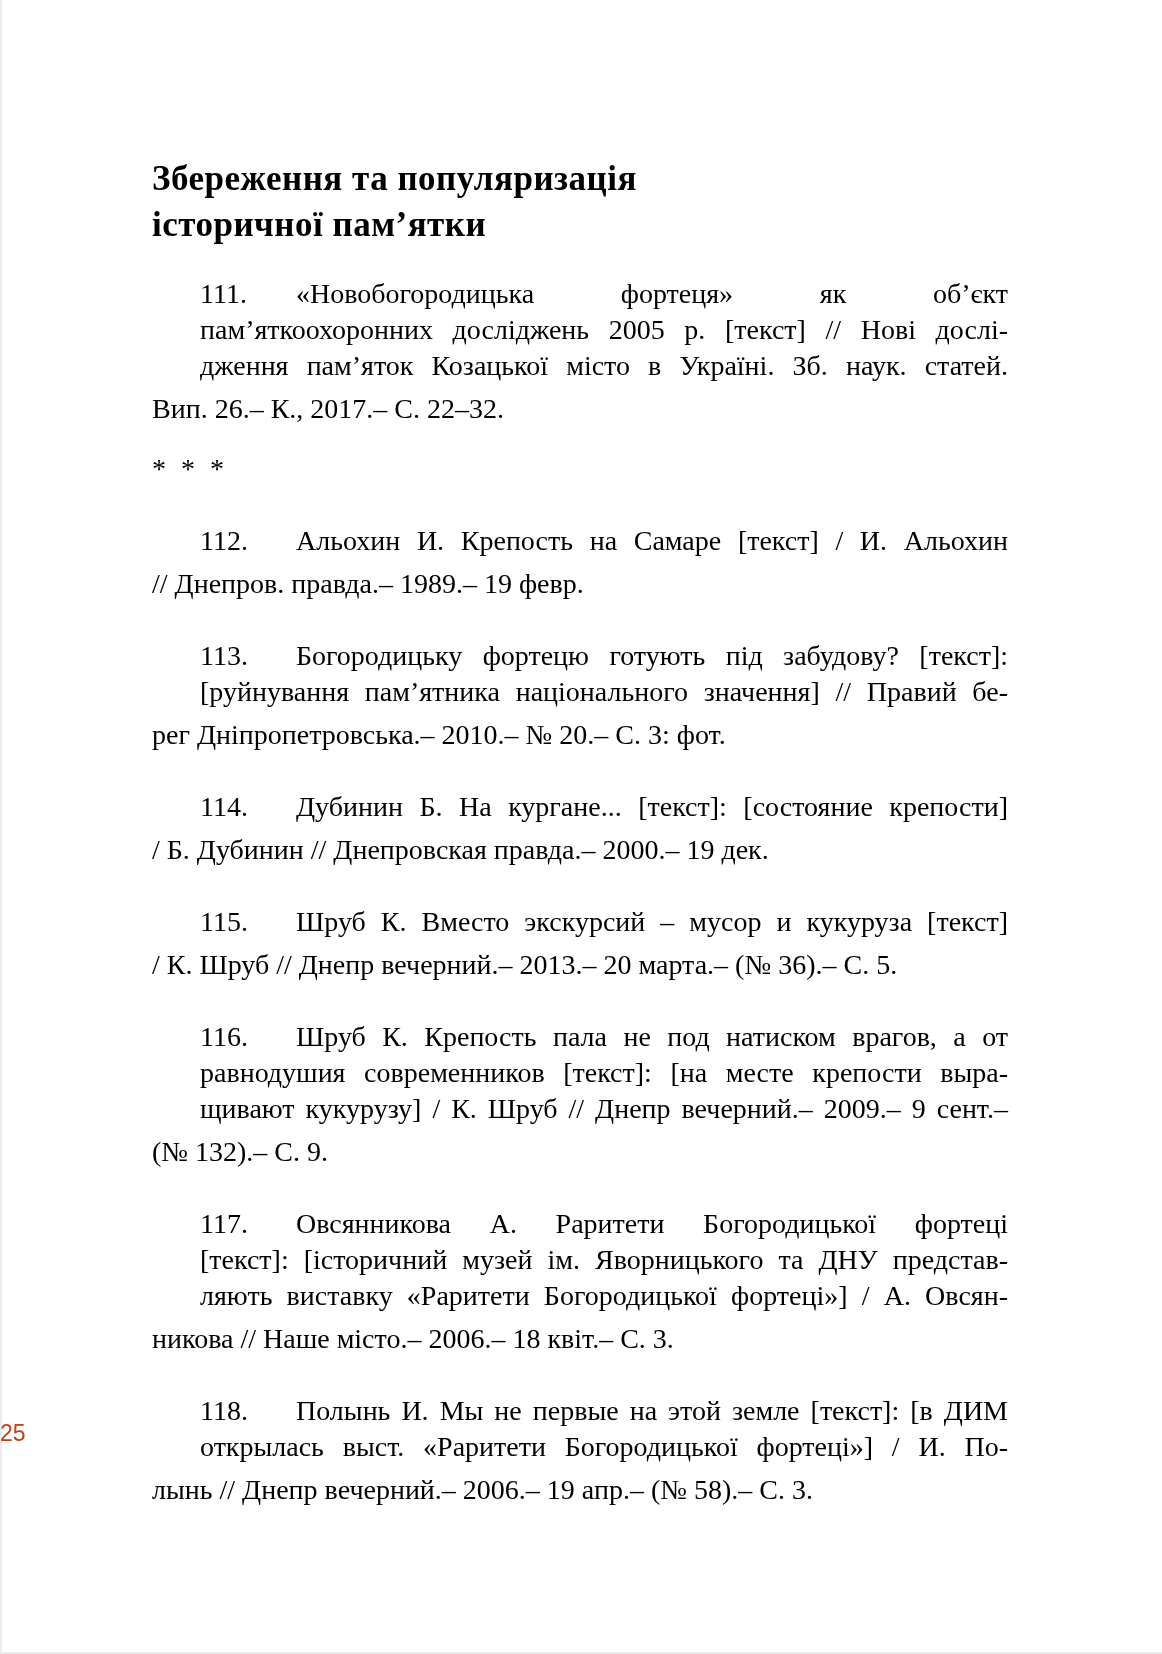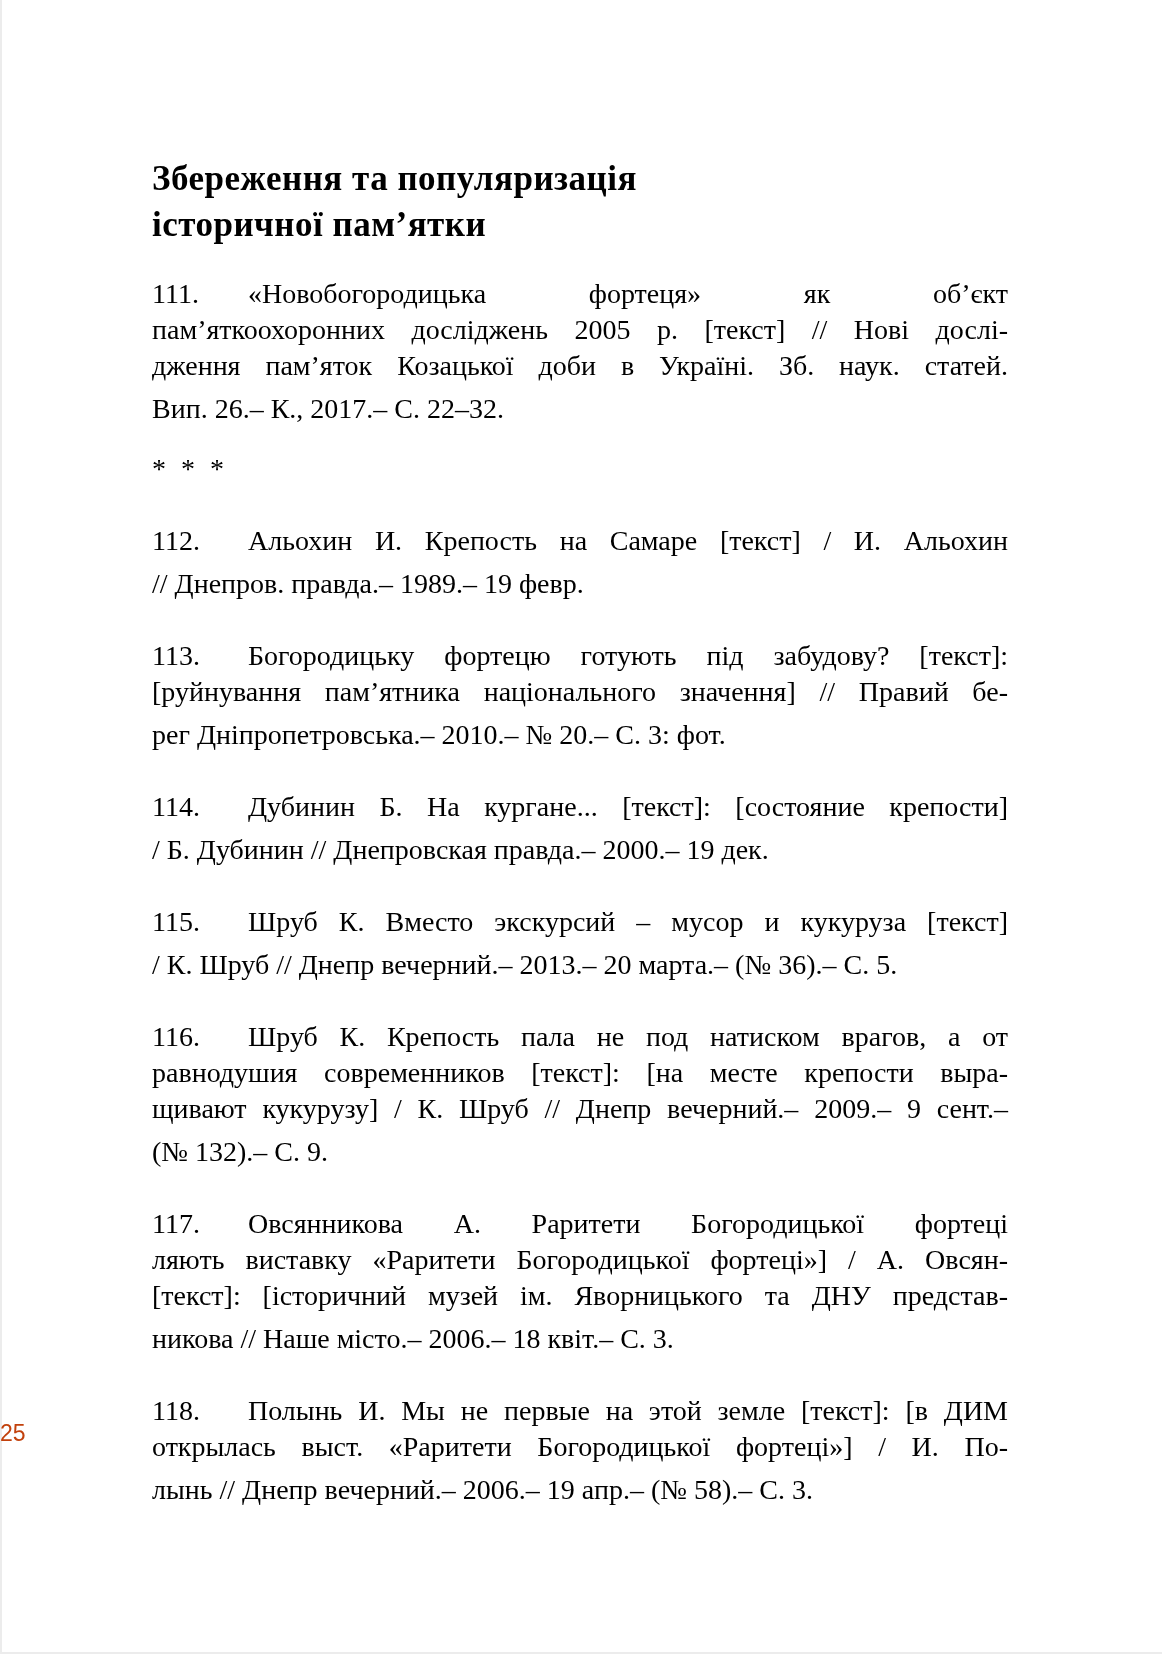--- a/index.html
+++ b/index.html
@@ -31,21 +31,21 @@
     letter-spacing: 0.5px;
   }
 
   .entry {
     margin: 0 0 36px 0;
     font-size: 28px;
     line-height: 36px;
   }
 
   .line { text-align: justify; }
-  .line.j { text-align-last: justify; }
+  .line.j { text-align-last: justify; margin-left: 48px; }
   .line.last { text-align-last: left; margin-top: 7px; }
 
   .num { display: inline-block; min-width: 96px; }
 
   .stars {
     font-size: 28px;
     line-height: 36px;
     margin: -12px 0 36px 0;
     letter-spacing: 4px;
   }
@@ -64,21 +64,21 @@
 </head>
 <body>
 
 <div class="page">
   <div class="content">
     <h1 class="heading"><span>Збереження та популяризація</span><br><span>історичної пам’ятки</span></h1>
     <div id="blocks">
         <div class="entry">
           <div class="line j"><span class="num">111.</span>«Новобогородицька фортеця» як об’єкт</div>
           <div class="line j">пам’яткоохоронних досліджень 2005 р. [текст] // Нові дослі-</div>
-          <div class="line j">дження пам’яток Козацької доби в Україні. Зб. наук. статей.</div>
+          <div class="line j">дження пам’яток Козацької місто в Україні. Зб. наук. статей.</div>
           <div class="line last">Вип. 26.– К., 2017.– С. 22–32.</div>
         </div>
         <div class="stars">* * *</div>
         <div class="entry">
           <div class="line j"><span class="num">112.</span>Альохин И. Крепость на Самаре [текст] / И. Альохин</div>
           <div class="line last">// Днепров. правда.– 1989.– 19 февр.</div>
         </div>
         <div class="entry">
           <div class="line j"><span class="num">113.</span>Богородицьку фортецю готують під забудову? [текст]:</div>
           <div class="line j">[руйнування пам’ятника національного значення] // Правий бе-</div>
@@ -93,22 +93,22 @@
           <div class="line last">/ К. Шруб // Днепр вечерний.– 2013.– 20 марта.– (№ 36).– С. 5.</div>
         </div>
         <div class="entry">
           <div class="line j"><span class="num">116.</span>Шруб К. Крепость пала не под натиском врагов, а от</div>
           <div class="line j">равнодушия современников [текст]: [на месте крепости выра-</div>
           <div class="line j">щивают кукурузу] / К. Шруб // Днепр вечерний.– 2009.– 9 сент.–</div>
           <div class="line last">(№ 132).– С. 9.</div>
         </div>
         <div class="entry">
           <div class="line j"><span class="num">117.</span>Овсянникова А. Раритети Богородицької фортеці</div>
+          <div class="line j">[текст]: [історичний музей ім. Яворницького та ДНУ представ-</div>
           <div class="line j">ляють виставку «Раритети Богородицької фортеці»] / А. Овсян-</div>
-          <div class="line j">[текст]: [історичний музей ім. Яворницького та ДНУ представ-</div>
           <div class="line last">никова // Наше місто.– 2006.– 18 квіт.– С. 3.</div>
         </div>
         <div class="entry">
           <div class="line j"><span class="num">118.</span>Полынь И. Мы не первые на этой земле [текст]: [в ДИМ</div>
           <div class="line j">открылась выст. «Раритети Богородицької фортеці»] / И. По-</div>
           <div class="line last">лынь // Днепр вечерний.– 2006.– 19 апр.– (№ 58).– С. 3.</div>
         </div>
       </div>
   </div>
   <div class="pageno">25</div>

